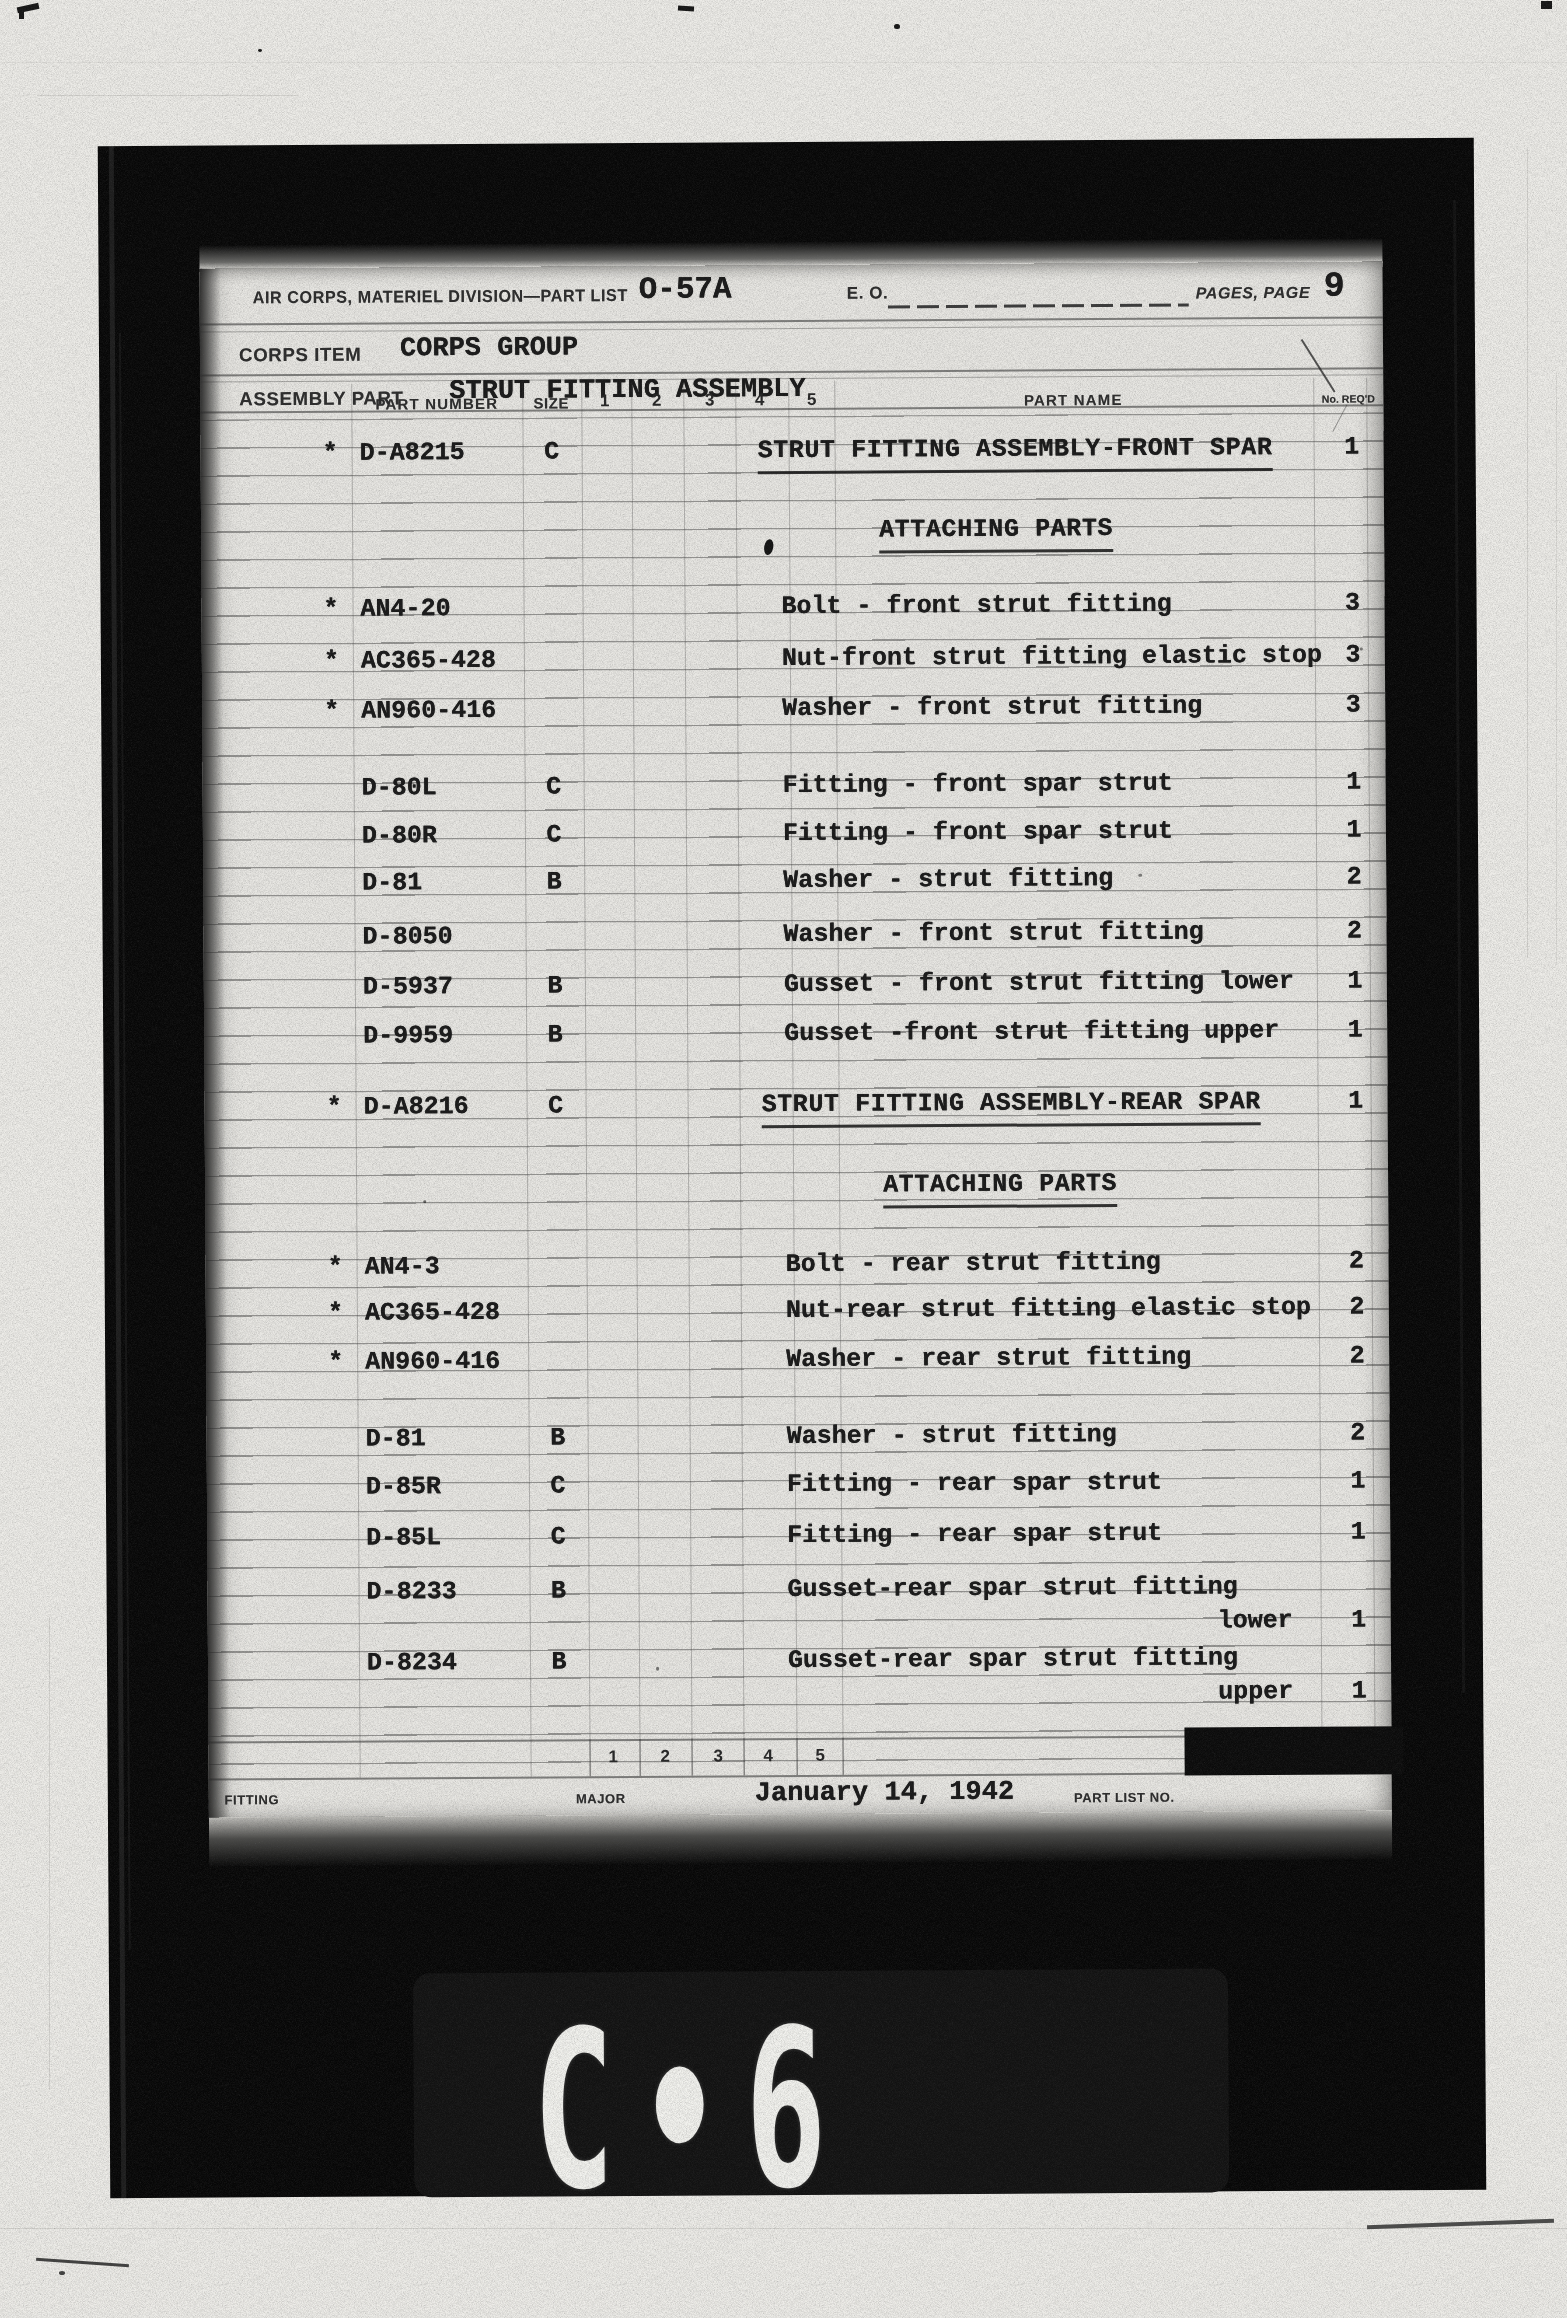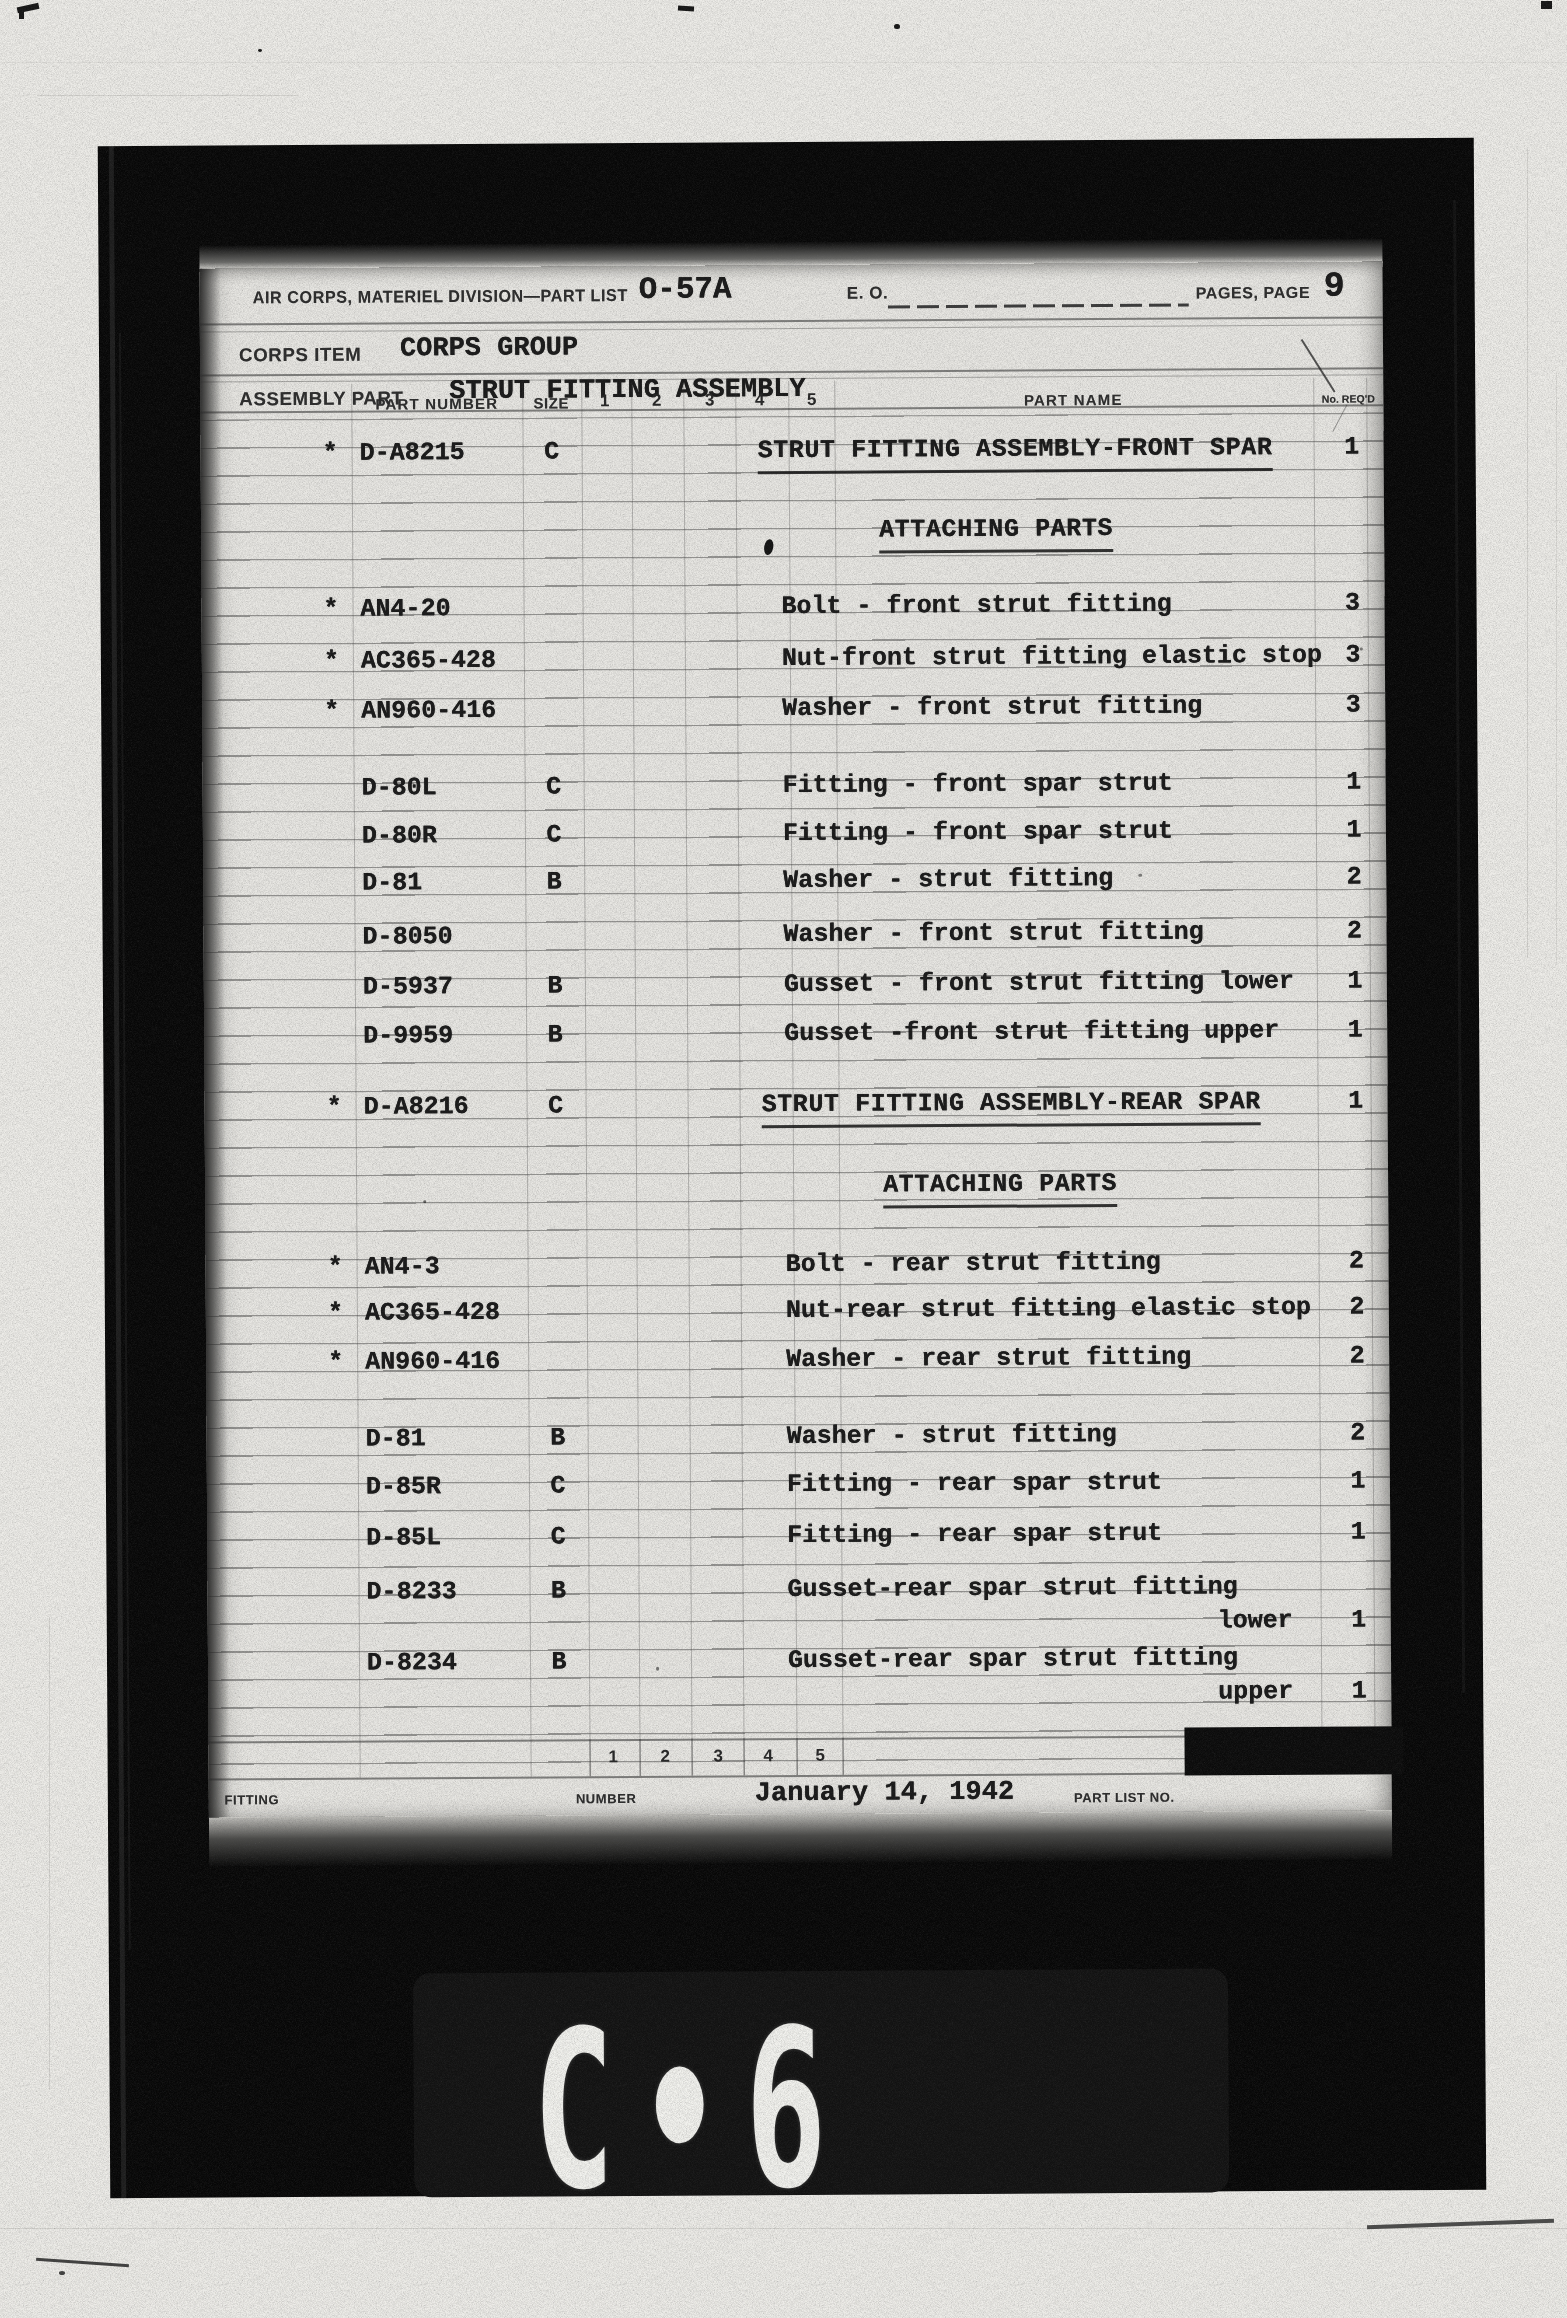--- a/index.html
+++ b/index.html
@@ -139,21 +139,21 @@
     <div class="shadow-top"></div>
     <div class="shadow-bottom"></div>
 
     <div class="page">
       <div class="page-edge-left"></div>
 
       <div class="plabel" style="left:53px;top:20px;font-size:17px;transform:scaleX(.95);transform-origin:left top;">AIR CORPS, MATERIEL DIVISION—PART LIST</div>
       <div class="typed t50" style="left:439px;top:6.2px;">O-57A</div>
       <div class="plabel" style="left:647px;top:18.7px;font-size:17px;">E. O.</div>
       <div class="eo-line"></div>
-      <div class="plabel" style="left:996px;top:22.4px;font-size:16px;">PAGES, PAGE</div>
+      <div class="plabel" style="left:996px;top:22.4px;font-size:16px;font-style:italic;">PAGES, PAGE</div>
       <div class="typed t56" style="left:1124px;top:5px;">9</div>
 
       <div class="hline" style="top:55px;"></div>
       <div class="hline thin" style="top:63px;"></div>
 
       <div class="plabel" style="left:39px;top:76px;font-size:18.7px;">CORPS ITEM</div>
       <div class="typed t44" style="left:200px;top:66px;">CORPS GROUP</div>
 
       <div class="hline" style="top:106px;"></div>
       <div class="hline thin" style="top:113px;"></div>
@@ -325,21 +325,21 @@
 
       <div id="ftr-digits">
           <div class="ftr-digit" style="left: 391px;">1</div>
           <div class="ftr-digit" style="left: 443px;">2</div>
           <div class="ftr-digit" style="left: 496px;">3</div>
           <div class="ftr-digit" style="left: 546px;">4</div>
           <div class="ftr-digit" style="left: 598px;">5</div>
         </div>
       <div class="redaction"></div>
       <div class="plabel" style="left:15.5px;top:1524px;font-size:13px;">FITTING</div>
-      <div class="plabel" style="left:367px;top:1525px;font-size:13px;">NUMBER</div>
+      <div class="plabel" style="left:367px;top:1525px;font-size:13px;">MAJOR</div>
       <div class="typed t44" style="left:546px;top:1513px;">January 14, 1942</div>
       <div class="plabel" style="left:865px;top:1527px;font-size:13px;">PART LIST NO.</div>
 
       <div class="speck" style="left:563px;top:274px;width:9.3px;height:16px;transform:rotate(10deg);"></div>
       <div class="pencil" style="left:1117px;top:73px;width:1.9px;height:62px;transform:rotate(-32deg);"></div>
       <div class="pencil" style="left:1139px;top:141px;width:1.2px;height:31px;transform:rotate(28deg);opacity:.55;"></div>
       <div class="speck" style="left:218px;top:933px;width:3.1px;height:3.1px;opacity:.6;"></div>
       <div class="speck" style="left:935px;top:611px;width:3.7px;height:3.1px;opacity:.5;"></div>
       <div class="speck" style="left:448px;top:1401px;width:3.1px;height:3.7px;opacity:.55;"></div>
       <div class="speck" style="left:1158px;top:386px;width:2.5px;height:2.5px;opacity:.5;"></div>

